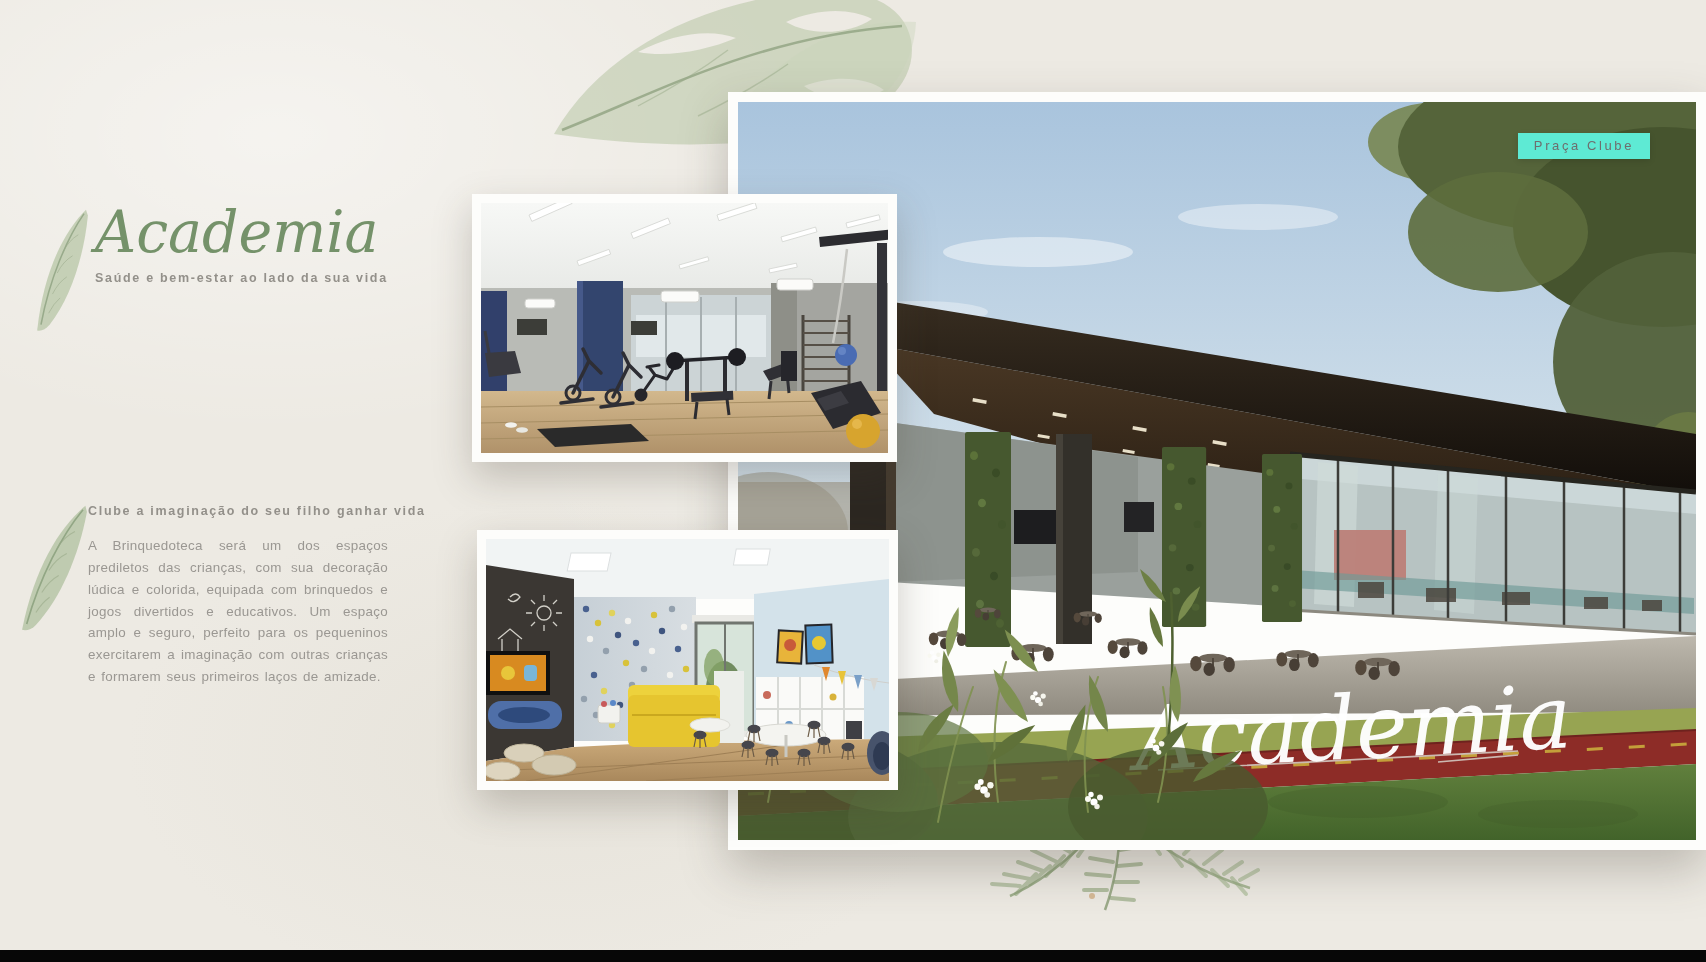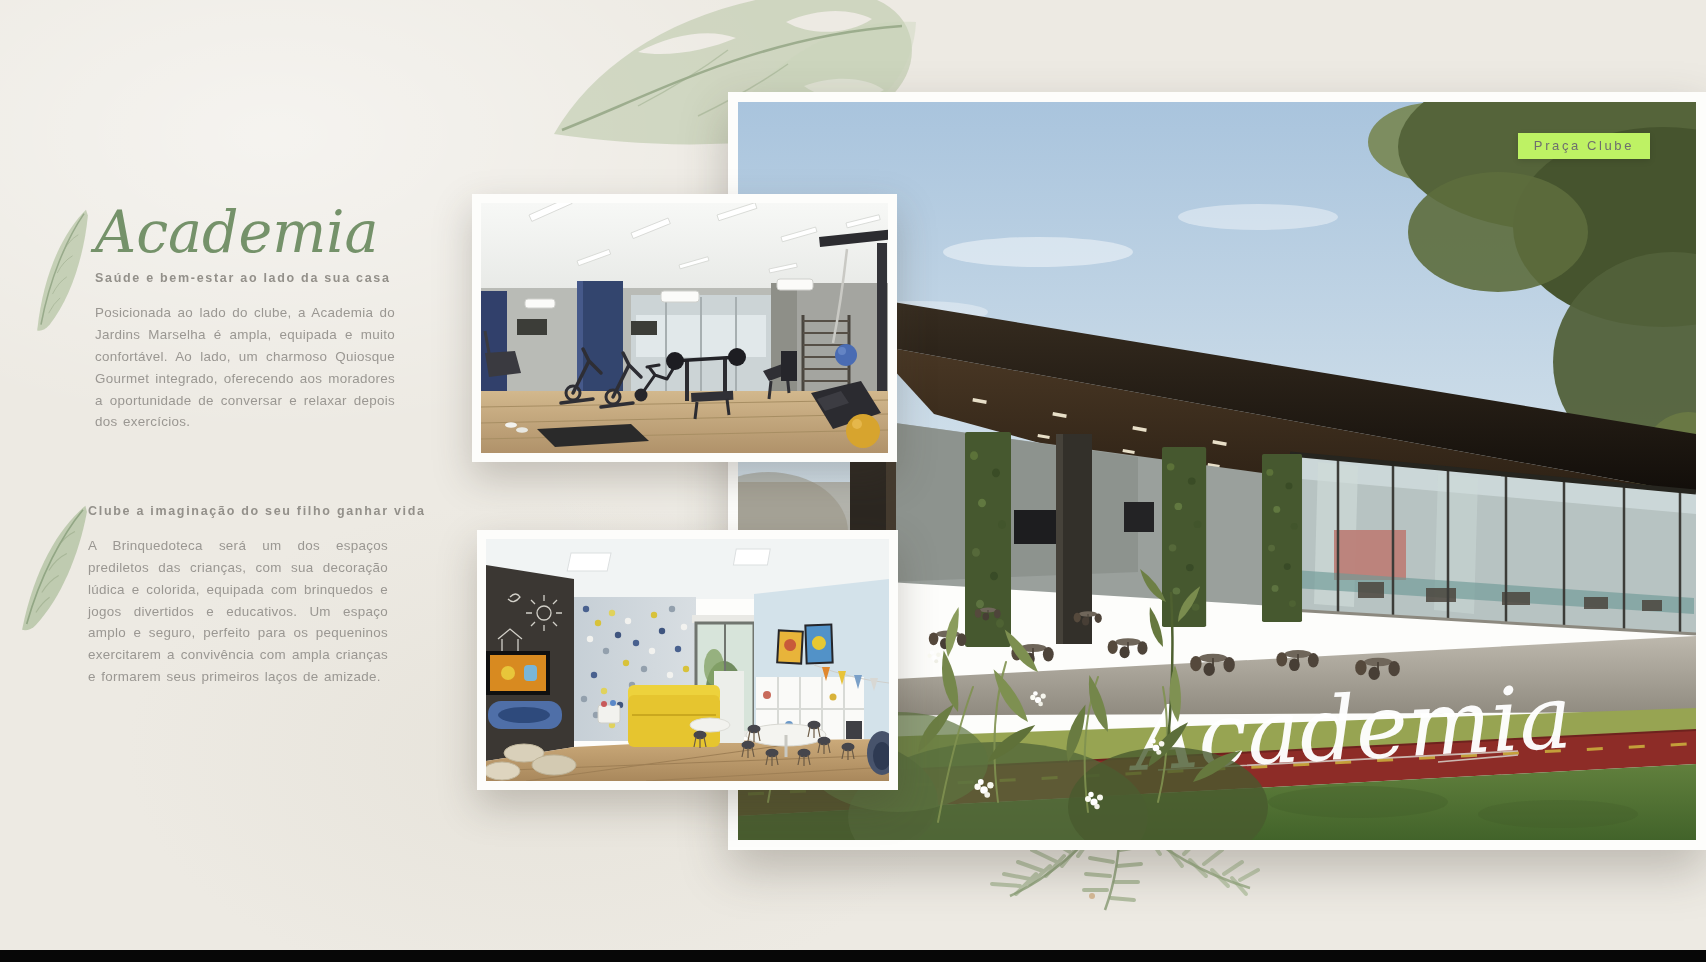--- a/index.html
+++ b/index.html
@@ -41,21 +41,21 @@
     position:absolute;background:#fdfdfb;box-sizing:border-box;
     box-shadow:0 16px 36px rgba(66,58,46,.25);
   }
   .frame svg{display:block;}
   #gym-photo{left:472px;top:194px;width:425px;height:268px;padding:9px;z-index:4;}
   #playroom-photo{left:477px;top:530px;width:421px;height:260px;padding:9px;z-index:4;}
   #hero-photo{left:728px;top:92px;width:978px;height:758px;padding:10px;z-index:3;
               box-shadow:0 20px 45px rgba(66,58,46,.28);}
 
   .badge{
-    position:absolute;top:41px;right:56px;background:#bef264;
+    position:absolute;top:41px;right:56px;background:#5eead4;
     padding:5px 16px 6px 16px;font-size:13px;letter-spacing:2.6px;color:#6e6e6e;
     box-shadow:0 2px 6px rgba(0,0,0,.12);
   }
 
   .bottom-bar{position:absolute;left:0;right:0;bottom:0;height:12px;background:#070707;z-index:6;}
 </style>
 </head>
 <body>
 
 <div class="canvas">
@@ -98,27 +98,26 @@
     <g stroke="#aebf9b" stroke-width="4" stroke-linecap="round" opacity=".7">
       <path d="M264,12 276,-2 M284,24 298,8 M304,36 320,20 M324,46 342,32 M344,56 362,44 M360,62 378,52"></path>
       <path d="M268,18 280,36 M288,30 302,48 M310,42 326,58 M332,52 348,68 M352,60 366,76"></path>
     </g>
     <path d="M250,2 C280,30 320,55 370,70" stroke="#97ab83" stroke-width="2.5" fill="none" opacity=".8"></path>
     <circle cx="212" cy="78" r="3" fill="#c79a64" opacity=".6"></circle>
   </svg>
 
   <section class="copy" id="sec-academia">
     <h1 class="title">Academia</h1>
-    <h2 class="subtitle">Saúde e bem-estar ao lado da sua casa</h2>
-    <p class="body">Posicionada ao lado do clube, a Academia do Jardins Marselha é ampla, equipada e muito confortável. Ao lado, um charmoso Quiosque Gourmet integrado, oferecendo aos moradores a oportunidade de conversar e relaxar depois dos exercícios.</p>
+    <h2 class="subtitle">Saúde e bem-estar ao lado da sua vida</h2>
   </section>
 
   <section class="copy" id="sec-brinquedoteca">
     <h2 class="subtitle">Clube a imaginação do seu filho ganhar vida</h2>
-    <p class="body">A Brinquedoteca será um dos espaços prediletos das crianças, com sua decoração lúdica e colorida, equipada com brinquedos e jogos divertidos e educativos. Um espaço amplo e seguro, perfeito para os pequeninos exercitarem a convivência com ampla crianças e formarem seus primeiros laços de amizade.</p>
+    <p class="body">A Brinquedoteca será um dos espaços prediletos das crianças, com sua decoração lúdica e colorida, equipada com brinquedos e jogos divertidos e educativos. Um espaço amplo e seguro, perfeito para os pequeninos exercitarem a imaginação com outras crianças e formarem seus primeiros laços de amizade.</p>
   </section>
 
   <figure class="frame" id="gym-photo" style="margin:0">
     <svg width="407" height="250" viewBox="0 0 407 250">
       <defs>
         <linearGradient id="gceil" x1="0" y1="0" x2="0" y2="1">
           <stop offset="0" stop-color="#f7f8f6"></stop>
             <stop offset="1" stop-color="#e5e7e4"></stop>
         </linearGradient>
         <linearGradient id="gfloor" x1="0" y1="0" x2="0" y2="1">

